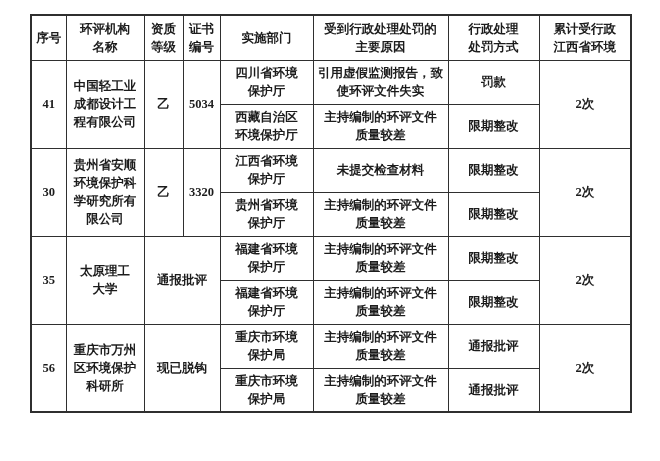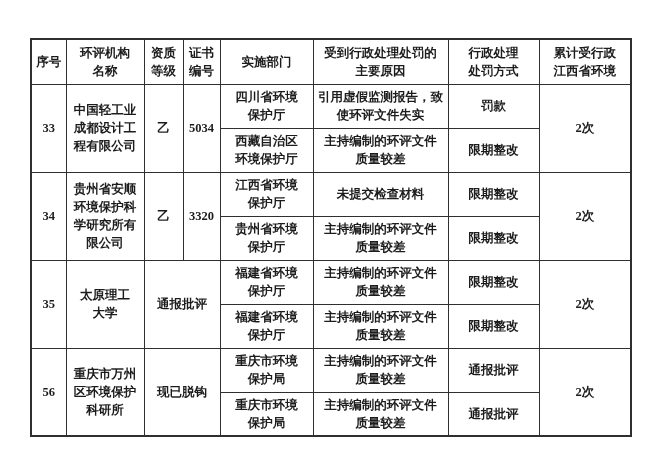--- a/index.html
+++ b/index.html
@@ -11,21 +11,21 @@
     height: 461px;
     background: #ffffff;
     font-family: "Liberation Serif", "DejaVu Serif", serif;
     color: #1c1c1c;
     position: relative;
     overflow: hidden;
   }
   .table-wrap {
     position: absolute;
     left: 30px;
-    top: 38px;
+    top: 14px;
     width: 600px;
   }
   table.penalty-table {
     border-collapse: collapse;
     table-layout: fixed;
     width: 600px;
     border: 2px solid #2f2f2f;
   }
   table.penalty-table th,
   table.penalty-table td {
@@ -71,21 +71,21 @@
 主要原因</th>
         <th>行政处理
 处罚方式</th>
         <th>累计受行政
 江西省环境</th>
       </tr>
     </thead>
     <tbody>
 
       <tr>
-        <td rowspan="2">33</td>
+        <td rowspan="2">41</td>
         <td rowspan="2">中国轻工业
 成都设计工
 程有限公司</td>
         <td rowspan="2">乙</td>
         <td rowspan="2">5034</td>
         <td>四川省环境
 保护厅</td>
         <td>引用虚假监测报告，致
 使环评文件失实</td>
         <td>罚款</td>
@@ -93,21 +93,21 @@
       </tr>
       <tr>
         <td>西藏自治区
 环境保护厅</td>
         <td>主持编制的环评文件
 质量较差</td>
         <td>限期整改</td>
       </tr>
 
       <tr>
-        <td rowspan="2">34</td>
+        <td rowspan="2">30</td>
         <td rowspan="2">贵州省安顺
 环境保护科
 学研究所有
 限公司</td>
         <td rowspan="2">乙</td>
         <td rowspan="2">3320</td>
         <td>江西省环境
 保护厅</td>
         <td>未提交检查材料</td>
         <td>限期整改</td>

